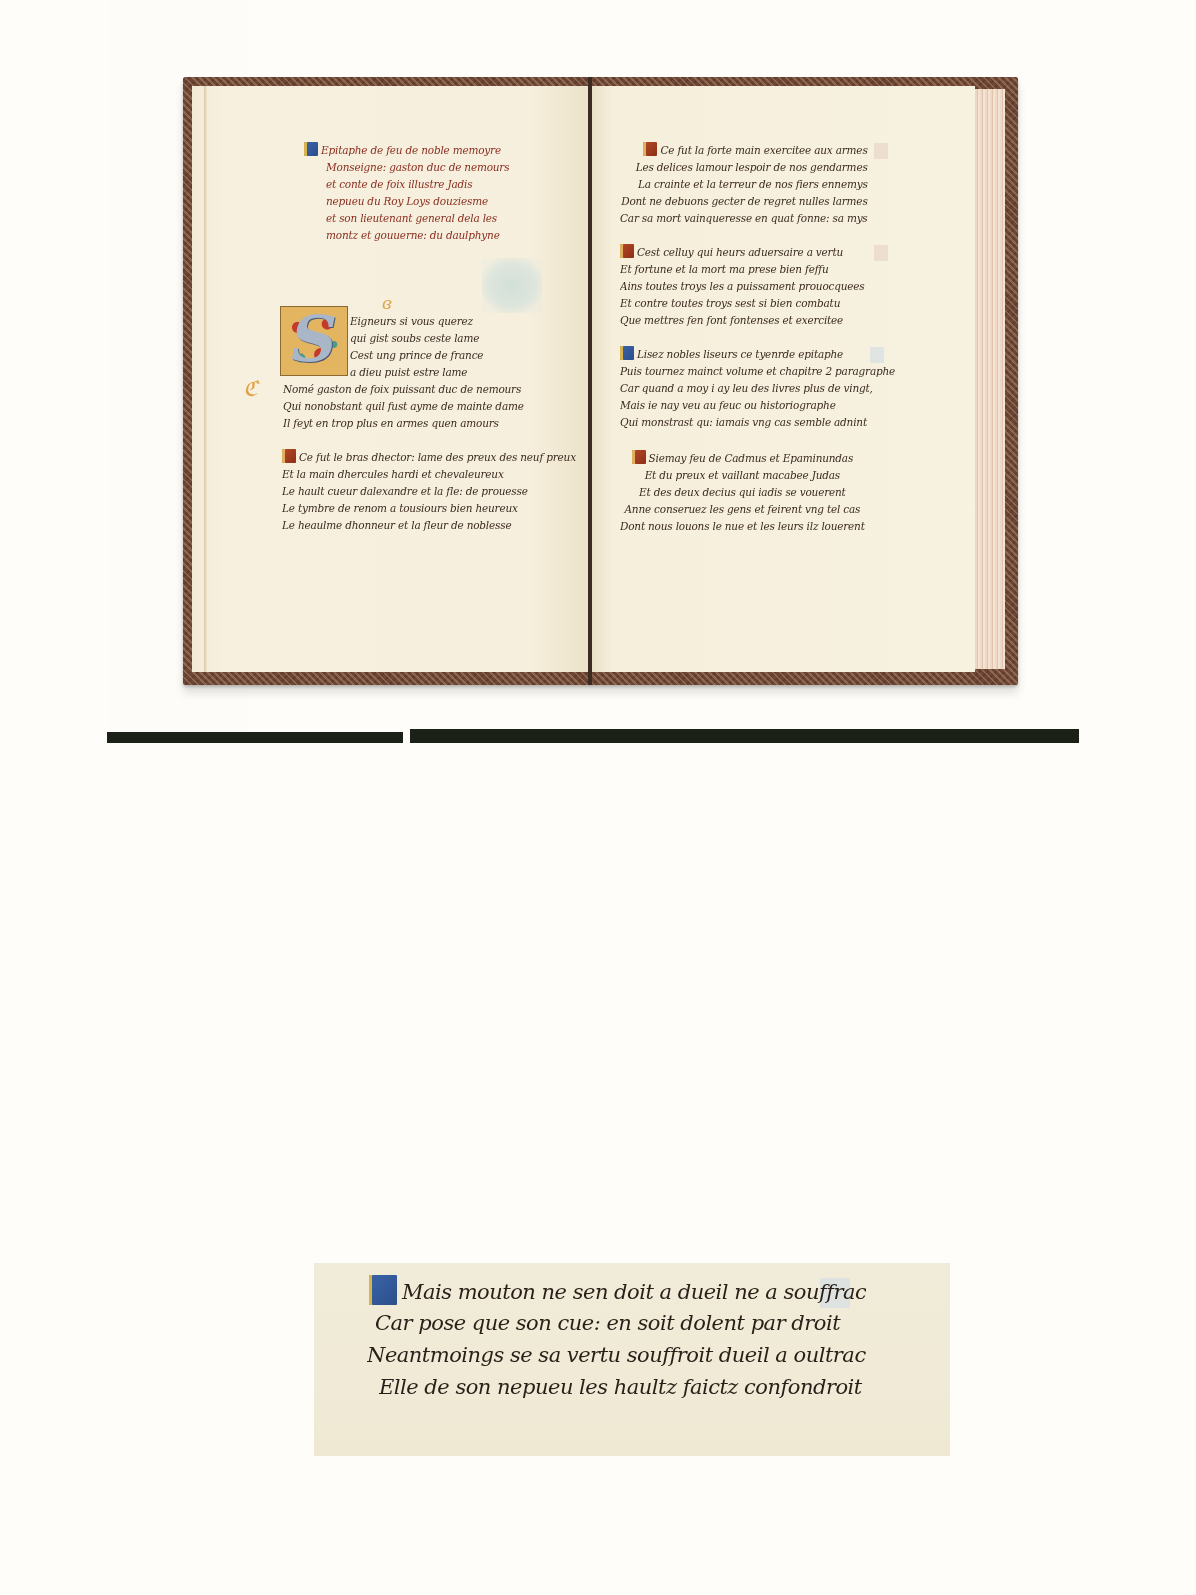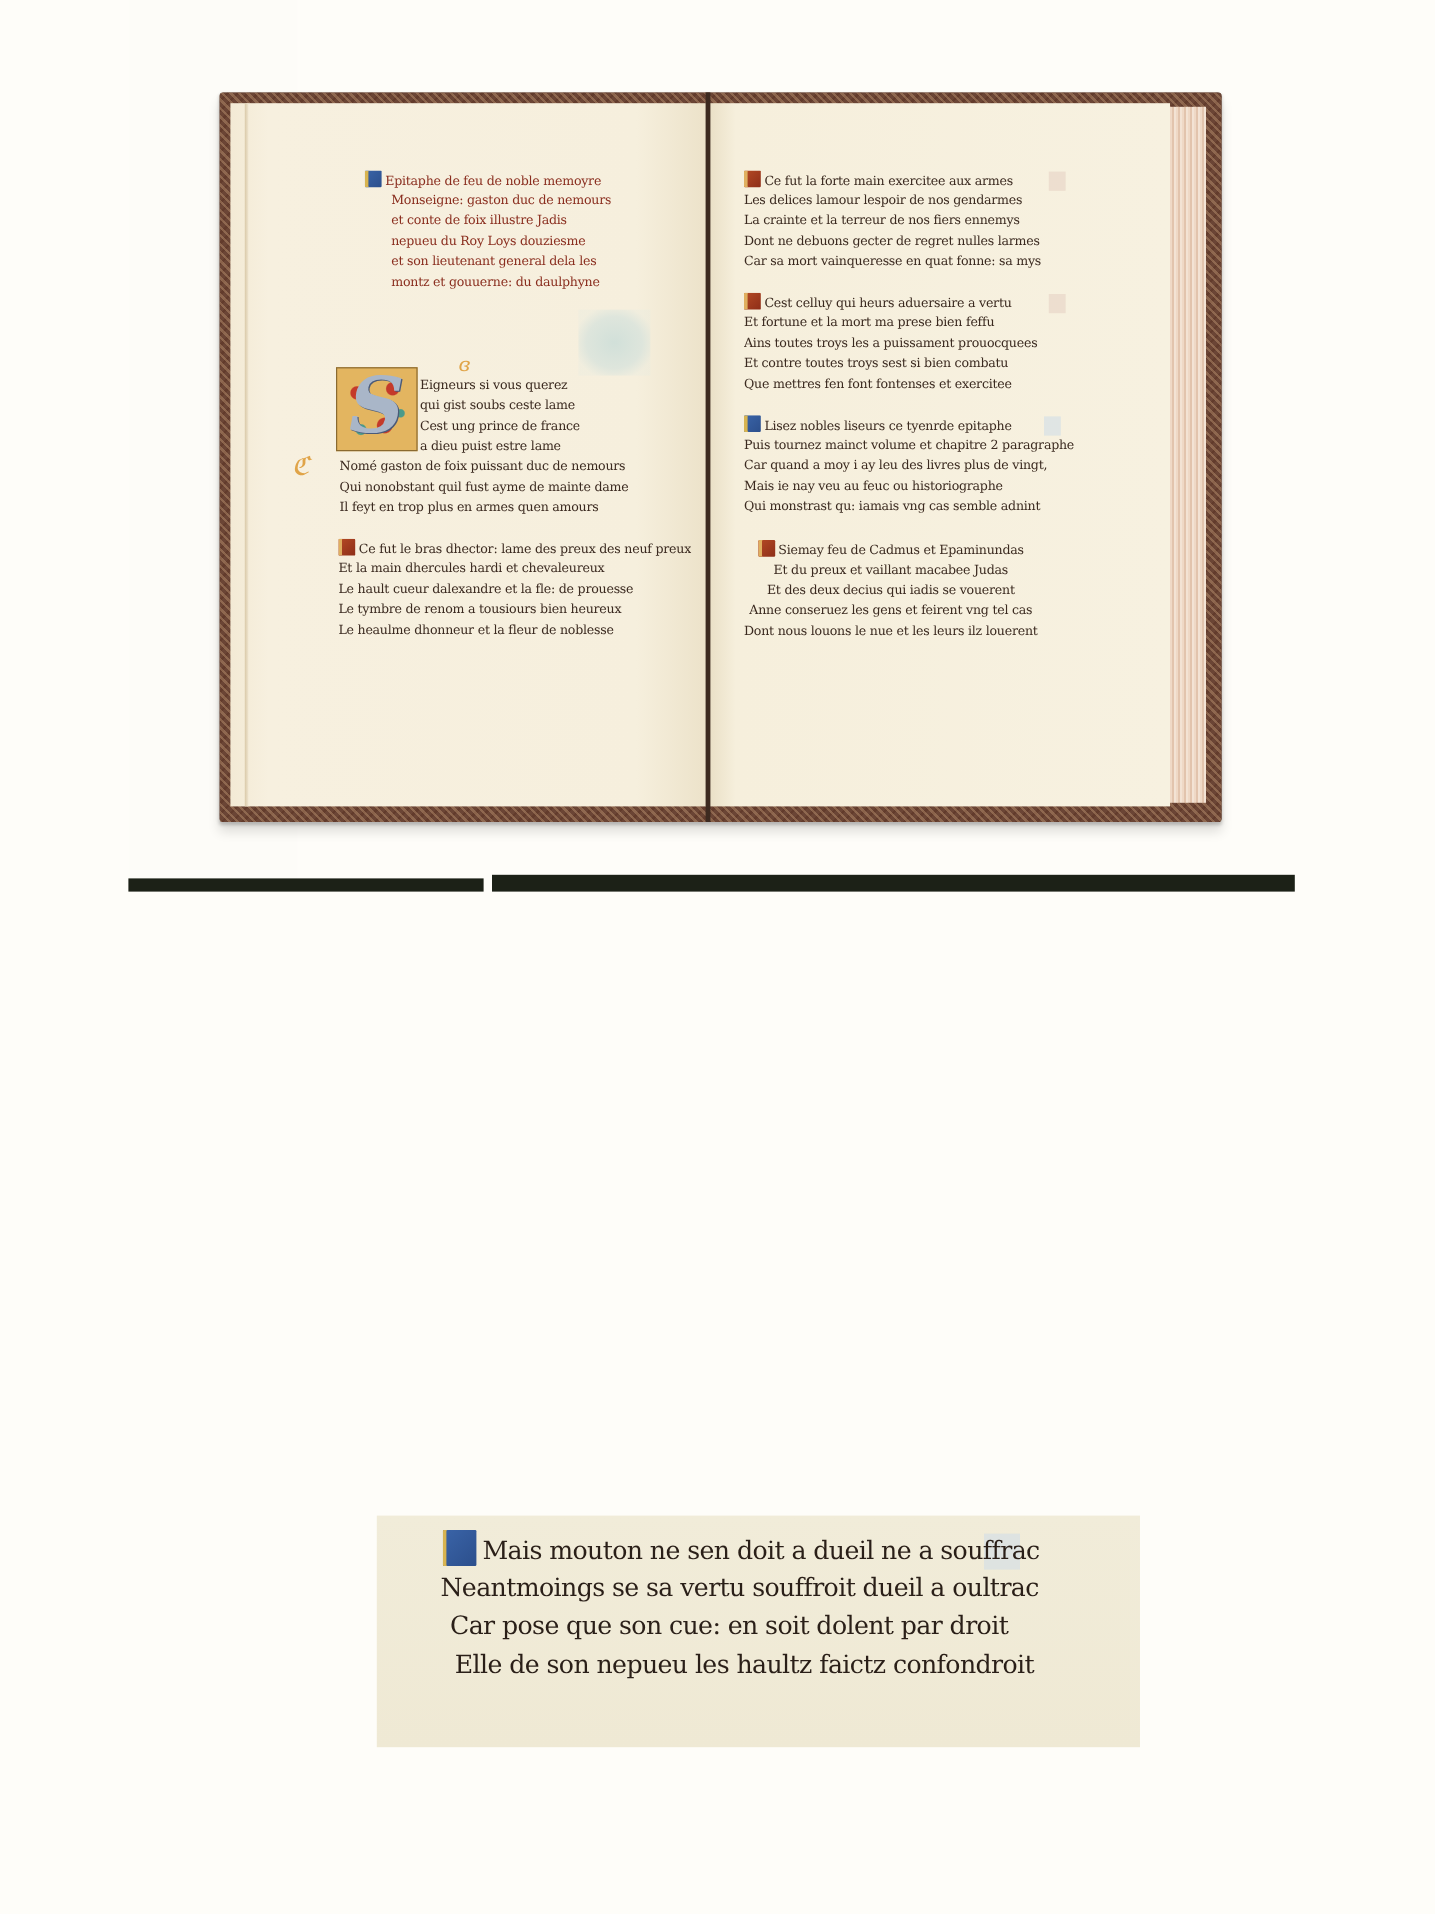--- a/index.html
+++ b/index.html
@@ -44,20 +44,21 @@
       position: absolute; left: 405px; top: 0; width: 4px; height: 608px;
       background: #3d2a20;
     }
     .page-edges {
       position: absolute; left: 792px; top: 12px; width: 30px; height: 580px;
       background: repeating-linear-gradient(90deg, #efd9c6 0 2px, #e2c4ad 2px 3px, #f3e3d4 3px 5px);
     }
     .text-block {
       position: absolute;
       font-family: "DejaVu Serif", serif;
+      font-style: italic;
       color: #3b2a20;
       font-size: 10.5px;
       line-height: 17px;
       white-space: nowrap;
       letter-spacing: -0.2px;
     }
     .text-block.red { color: #8a2e1f; }
     .line { display: block; height: 17px; overflow: hidden; }
     .initial {
       display: inline-block; width: 14px; height: 14px; vertical-align: -2px;
@@ -159,21 +160,21 @@
 </div>
 
 <div class="text-block" style="left:282px; top:449px;">
   <span class="line"><span class="initial red"></span><span>Ce fut le bras dhector: lame des preux des neuf preux</span></span>
   <span class="line">Et la main dhercules hardi et chevaleureux</span>
   <span class="line">Le hault cueur dalexandre et la fle: de prouesse</span>
   <span class="line">Le tymbre de renom a tousiours bien heureux</span>
   <span class="line">Le heaulme dhonneur et la fleur de noblesse</span>
 </div>
 
-<div class="text-block" style="left:620px; top:142px;">
+<div class="text-block" style="left:620px; top:142px;text-align:right;">
   <span class="line"><span class="initial red"></span><span>Ce fut la forte main exercitee aux armes</span></span>
   <span class="line">Les delices lamour lespoir de nos gendarmes</span>
   <span class="line">La crainte et la terreur de nos fiers ennemys</span>
   <span class="line">Dont ne debuons gecter de regret nulles larmes</span>
   <span class="line">Car sa mort vainqueresse en quat fonne: sa mys</span>
 </div>
 <div class="ghost-mark" style="left:874px; top:143px;"></div>
 
 <div class="text-block" style="left:620px; top:244px;">
   <span class="line"><span class="initial red"></span><span>Cest celluy qui heurs aduersaire a vertu</span></span>
@@ -201,17 +202,17 @@
   <span class="line">Dont nous louons le nue et les leurs ilz louerent</span>
 </div>
 
 <div class="bar-left"></div>
 <div class="bar-right"></div>
 
 <div class="detail">
   <div class="ghost-mark blue" style="left:506px; top:15px;"></div>
   <div class="text-block" style="left:55px; top:12px;">
     <span class="line" style="height:32px"><span class="initial blue"></span><span>Mais mouton ne sen doit a dueil ne a souffrac</span></span>
+    <span class="line" style="height:32px; margin-left:6px">Car pose que son cue: en soit dolent par droit</span>
     <span class="line" style="height:32px; margin-left:-2px">Neantmoings se sa vertu souffroit dueil a oultrac</span>
-    <span class="line" style="height:32px; margin-left:6px">Car pose que son cue: en soit dolent par droit</span>
     <span class="line" style="height:32px; margin-left:10px">Elle de son nepueu les haultz faictz confondroit</span>
   </div>
 </div>
 
 </body></html>

